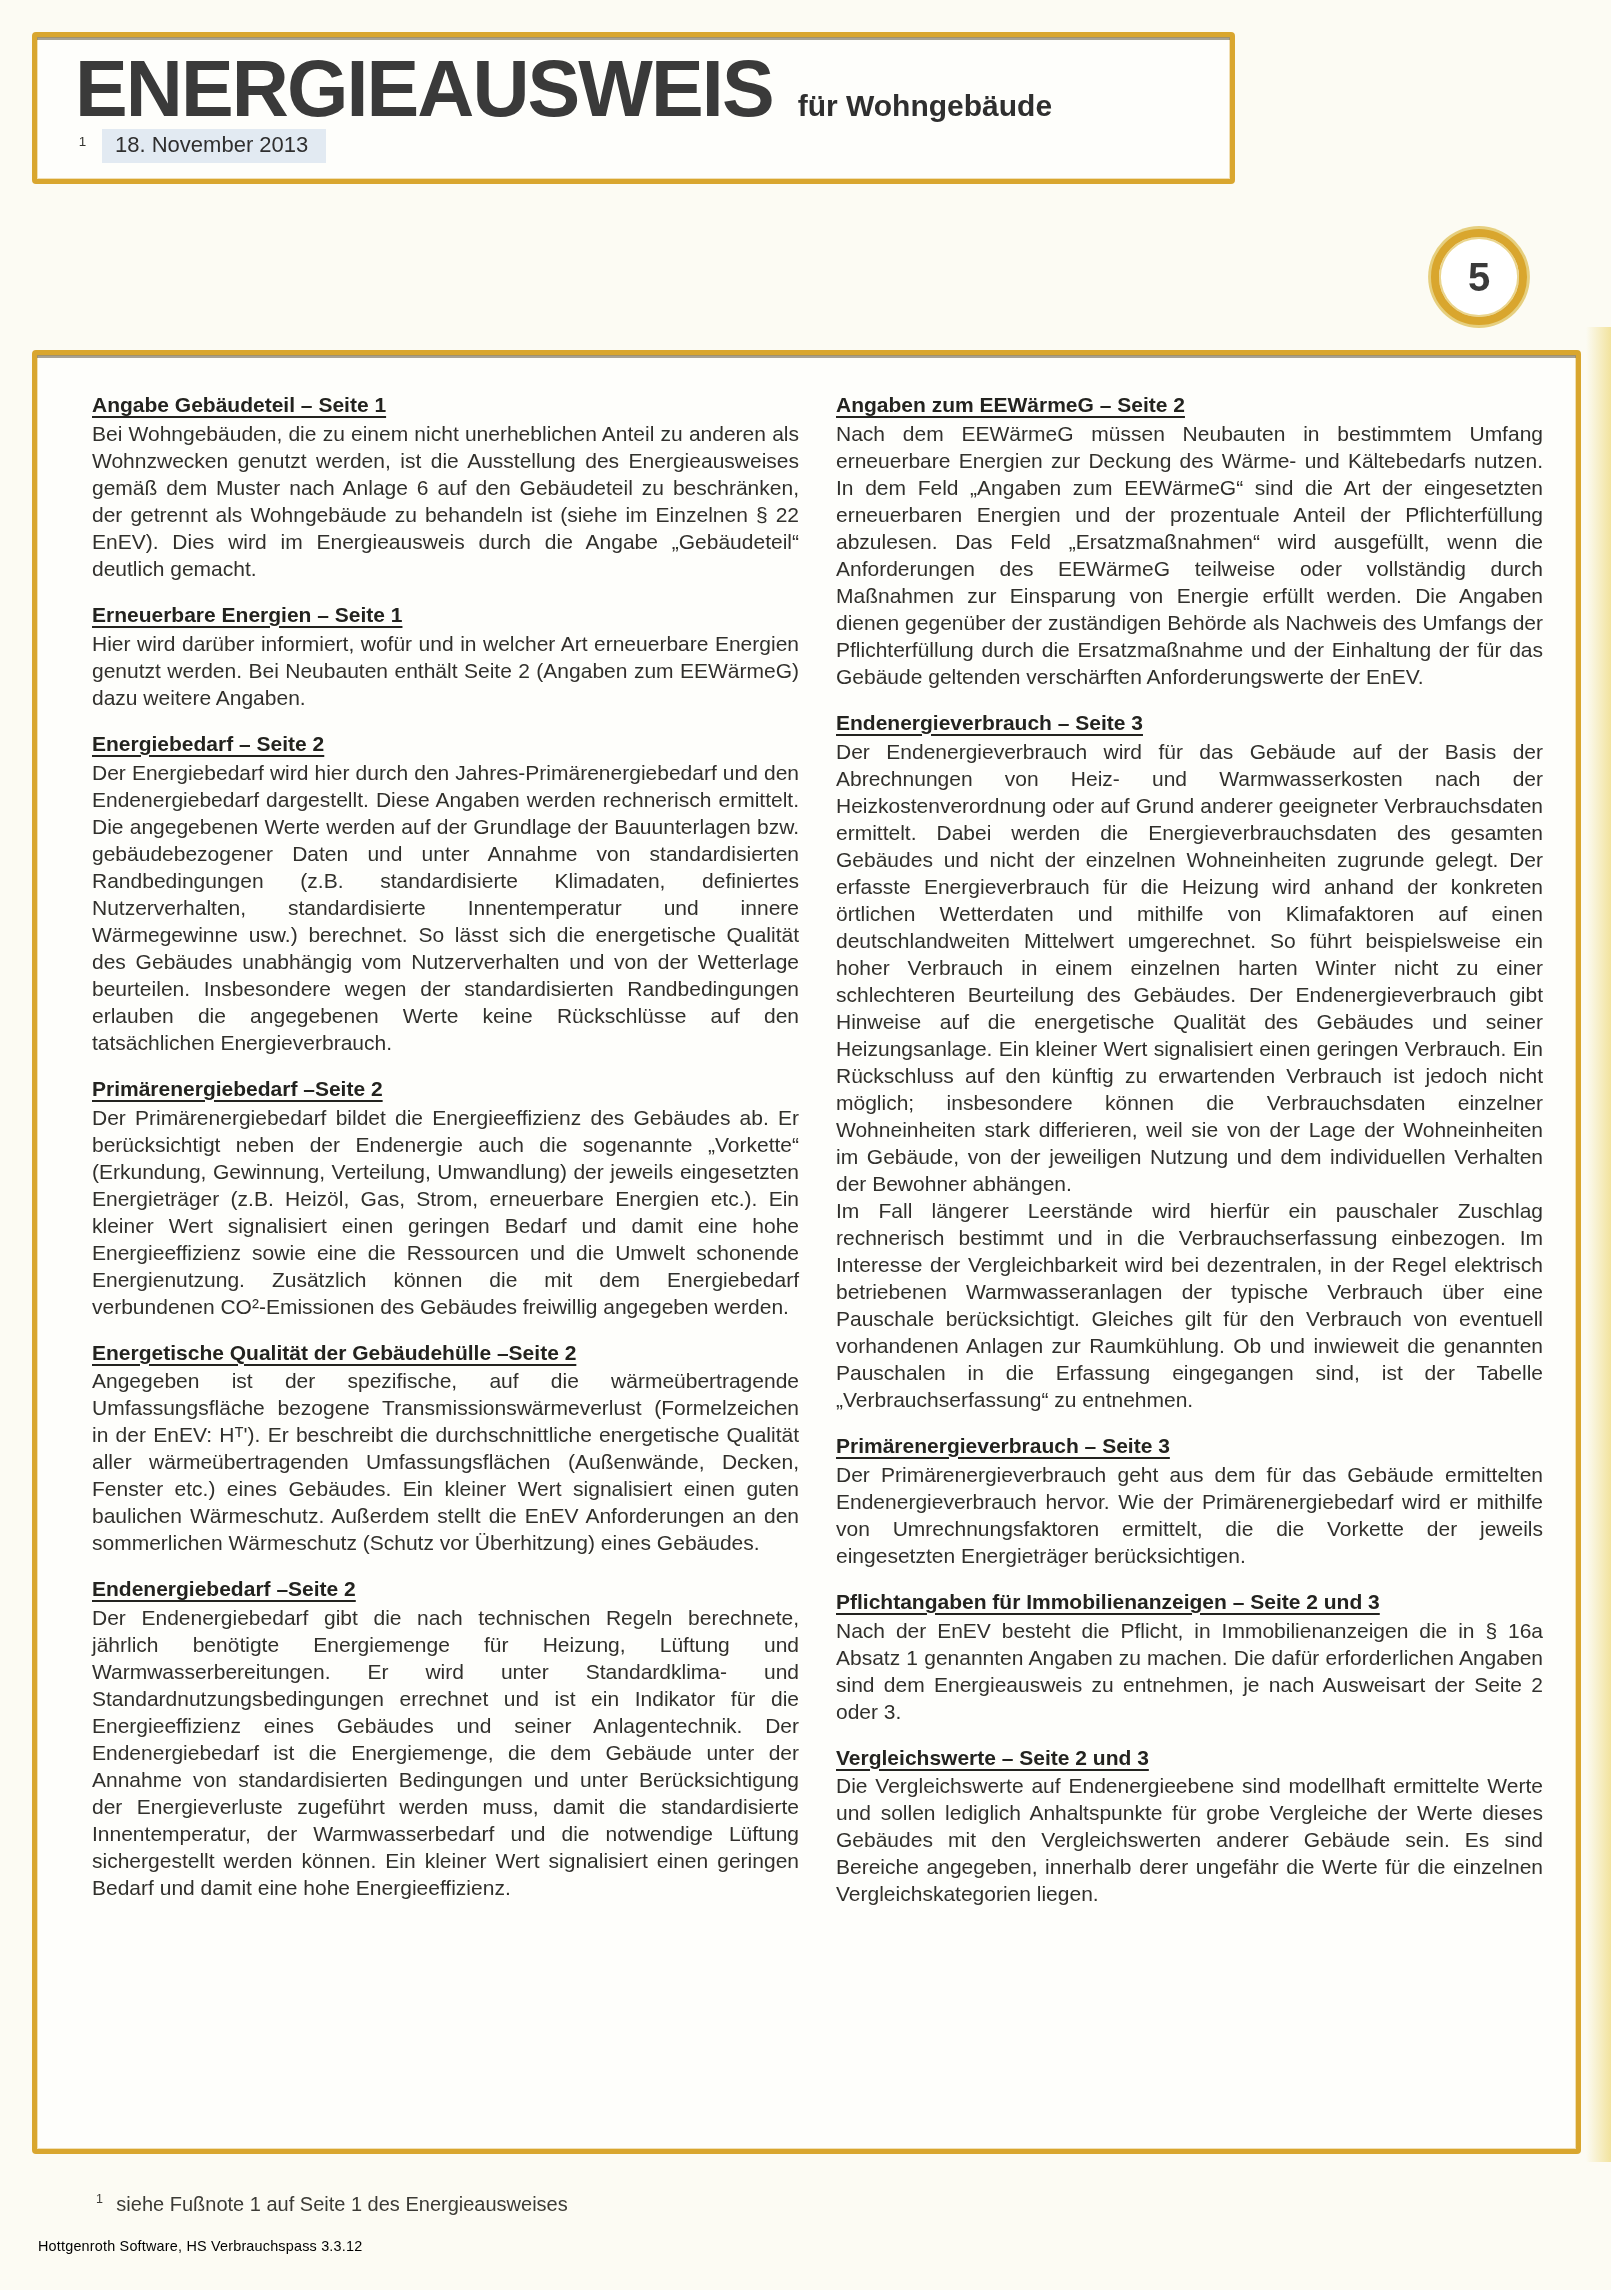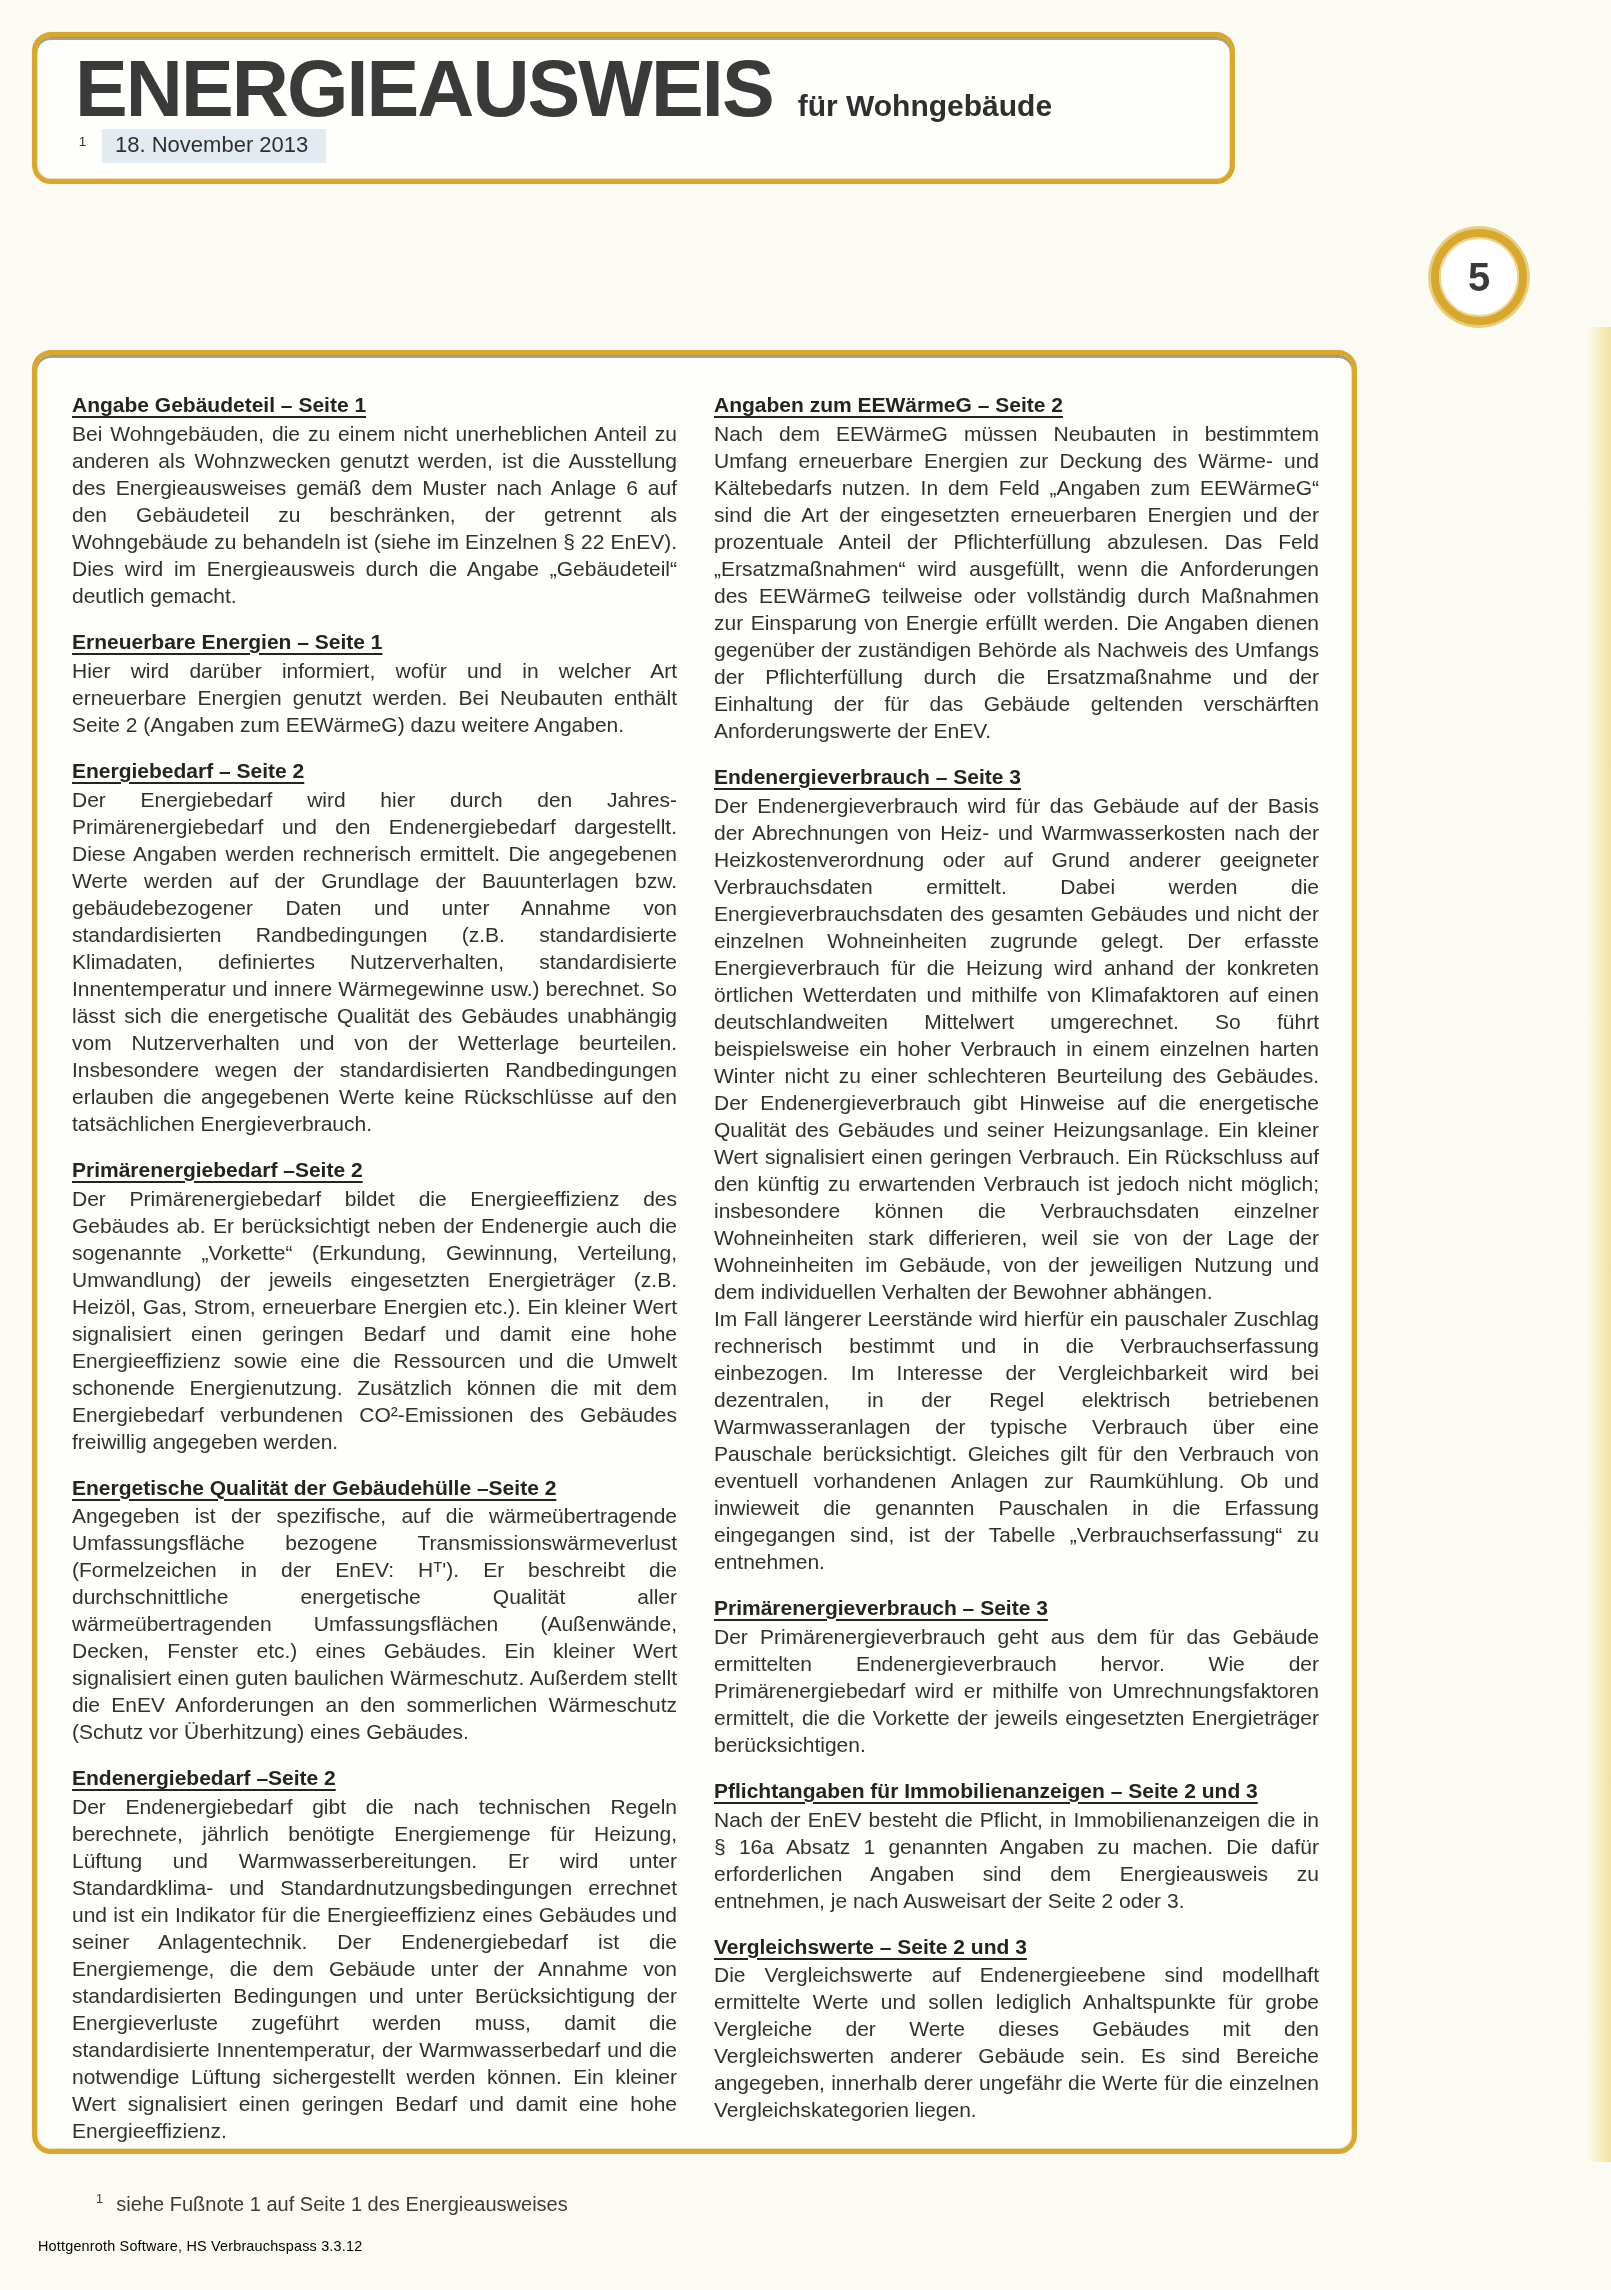--- a/index.html
+++ b/index.html
@@ -7,21 +7,21 @@
   .page{
     position:relative;width:1611px;height:2290px;margin:0 auto;
     background:#FCFBF3;overflow:hidden;color:#2e2d2a;
   }
   .page::after{
     content:"";position:absolute;top:327px;right:0;width:25px;height:1835px;
     background:linear-gradient(90deg,rgba(246,232,160,0),#F2E39E);
     pointer-events:none;
   }
   .gold-box{
-    border:5.8px solid #D9A62E;border-radius:19px;background:#FEFEFB;
+    border:5.8px solid #D9A62E;border-radius:4px;background:#FEFEFB;
     box-shadow:inset 0 2.9px 0 rgba(62,52,20,.45), inset 0 0 0 1px rgba(217,166,46,.35);
   }
   
   .header-box{
     position:absolute;left:32px;top:32px;width:1203px;height:152px;
     padding:5.8px 27px 0 38px;box-sizing:border-box;
   }
   .header-row1{display:flex;align-items:baseline;white-space:nowrap;}
   .main-title{
     font-size:79px;font-weight:bold;letter-spacing:-1.9px;color:#3a3a3a;
@@ -47,22 +47,22 @@
   }
   .page-circle{
     position:absolute;left:1431px;top:229px;width:96px;height:96px;
     border-radius:50%;background:#FFFFFF;border:8.6px solid #D9A62E;
     box-shadow:0 0 0 2.9px #E6CF7E, inset 0 0 0 1.9px #EAD58C;
     box-sizing:border-box;display:flex;align-items:center;justify-content:center;
     font-size:40px;font-weight:bold;color:#3a3a3a;
   }
   
   .content-box{
-    position:absolute;left:32px;top:350px;width:1325px;height:1804px;
-    box-sizing:border-box;padding:38px 33px 29px 35px;overflow:hidden;
+    position:absolute;left:32px;top:350px;width:1549px;height:1804px;
+    box-sizing:border-box;padding:38px 33px 29px 55px;overflow:hidden;
   }
   .columns{display:flex;gap:37px;}
   .col{width:721px;}
   .section{margin-bottom:21px;}
   .sec-heading{
     font-size:21px;font-weight:bold;color:#23231f;margin:0 0 2.9px 0;
     text-decoration:underline;text-decoration-thickness:1.9px;text-underline-offset:3.8px;
   }
   .sec-body{
     font-size:21px;line-height:27px;color:#31302c;margin:0;

